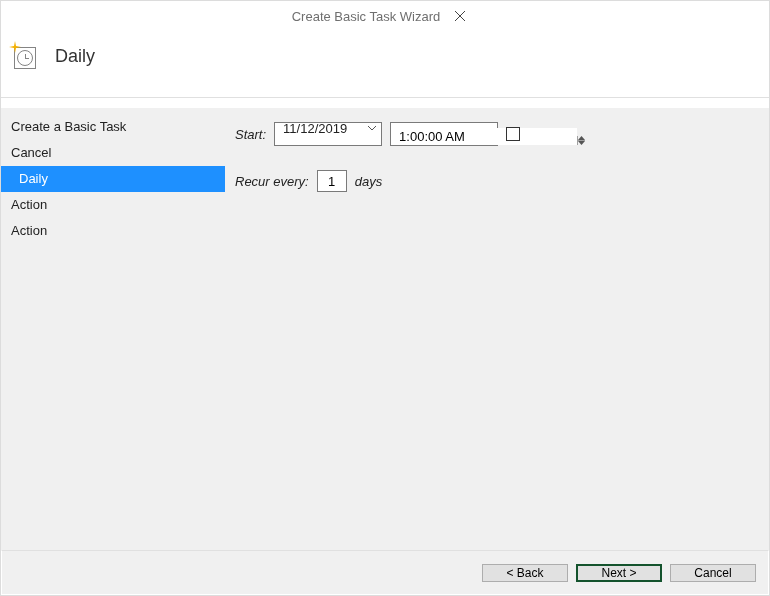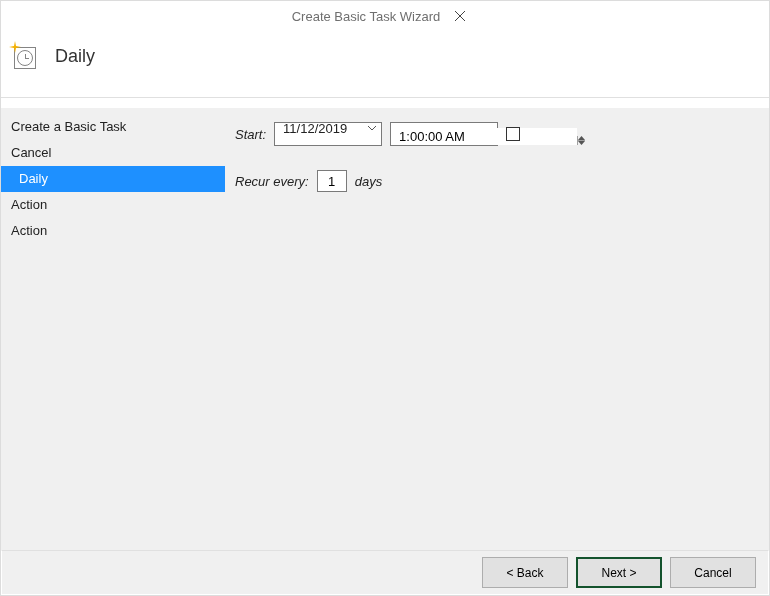--- a/index.html
+++ b/index.html
@@ -169,21 +169,21 @@
     border-top:1px solid #e0e0e0;
     background:#f0f0f0;
     display:flex;
     align-items:center;
     justify-content:flex-end;
     gap:8px;
     padding-right:12px;
   }
   .btn {
     min-width:86px;
-    height:31px;
+    height:18px;
     border:1px solid #adadad;
     background:#e1e1e1;
     font:inherit;
     cursor:pointer;
     padding:0 22px;
   }
   .btn.default {
     border:2px solid #14532d;
     background:#e1e1e1;
   }

